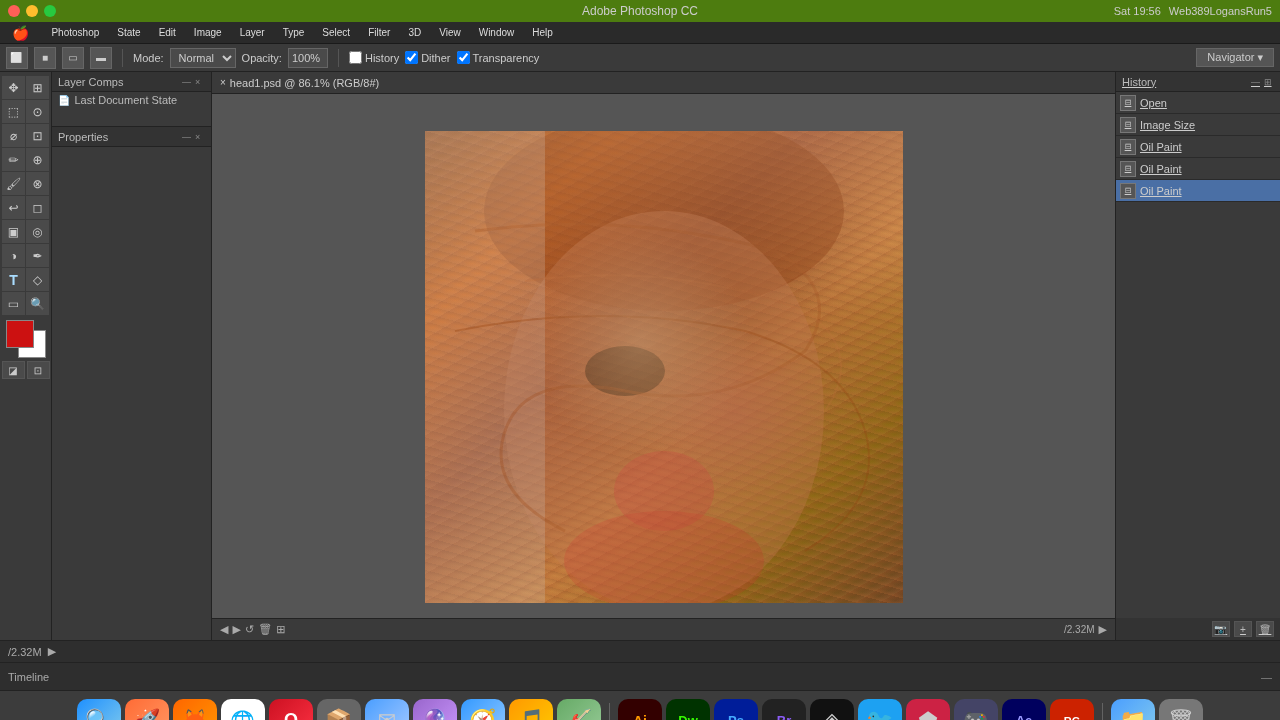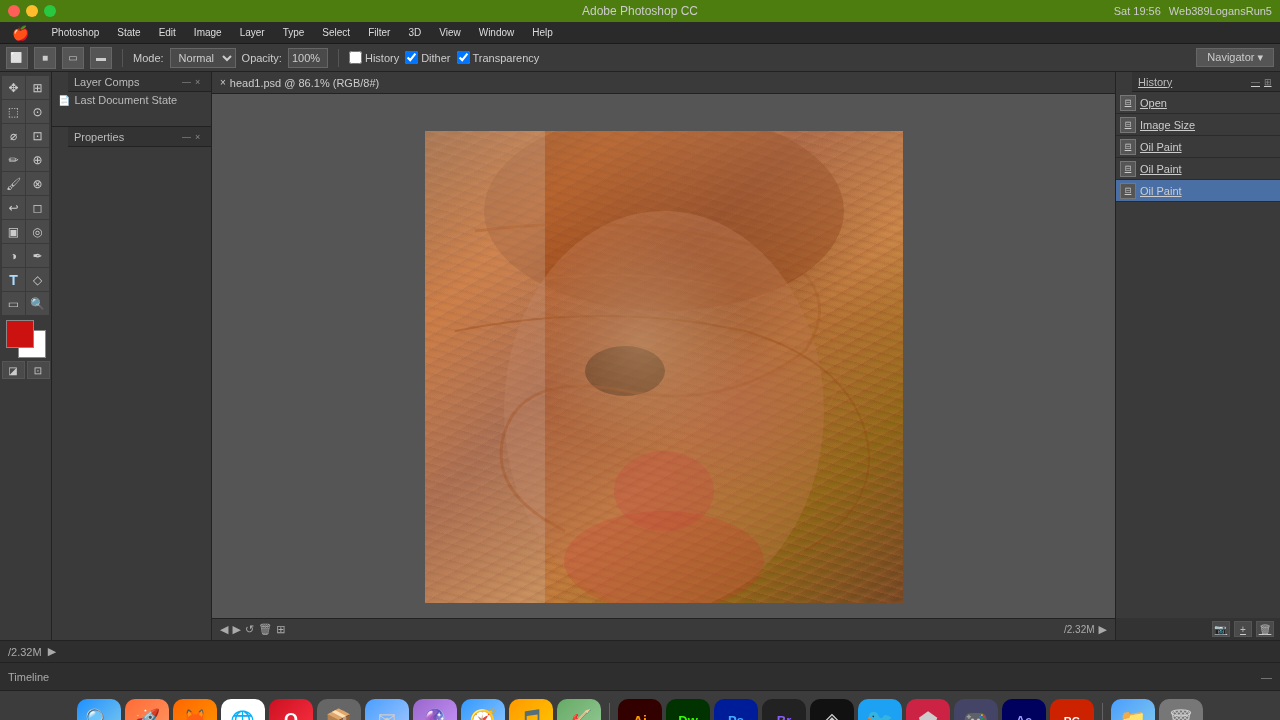--- a/index.html
+++ b/index.html
@@ -211,21 +211,20 @@
     .panel-header {
       height: 20px;
       background: #333;
       display: flex;
       align-items: center;
       padding: 0 6px;
       font-size: 11px;
       color: #bbb;
       border-bottom: 1px solid #222;
       justify-content: space-between;
-      margin-left: 16px;
     }
     .panel-controls { display: flex; gap: 3px; }
     .panel-ctrl-btn { width: 10px; height: 10px; cursor: pointer; color: #888; font-size: 9px; }
 
     #layer-comps-panel {
       height: 60px;
       border-bottom: 1px solid #222;
     }
 
     #properties-panel { flex: 1; }

